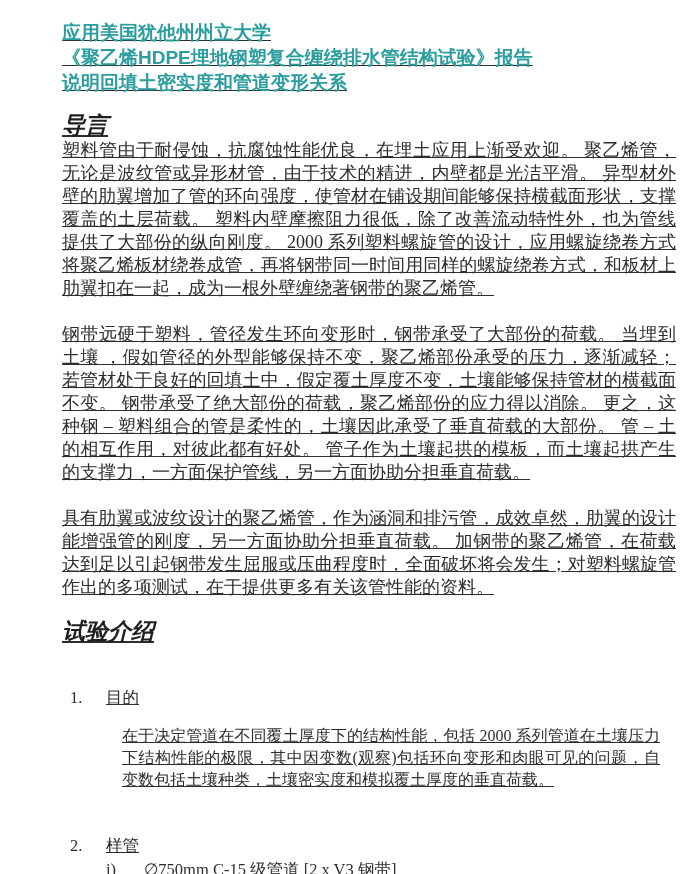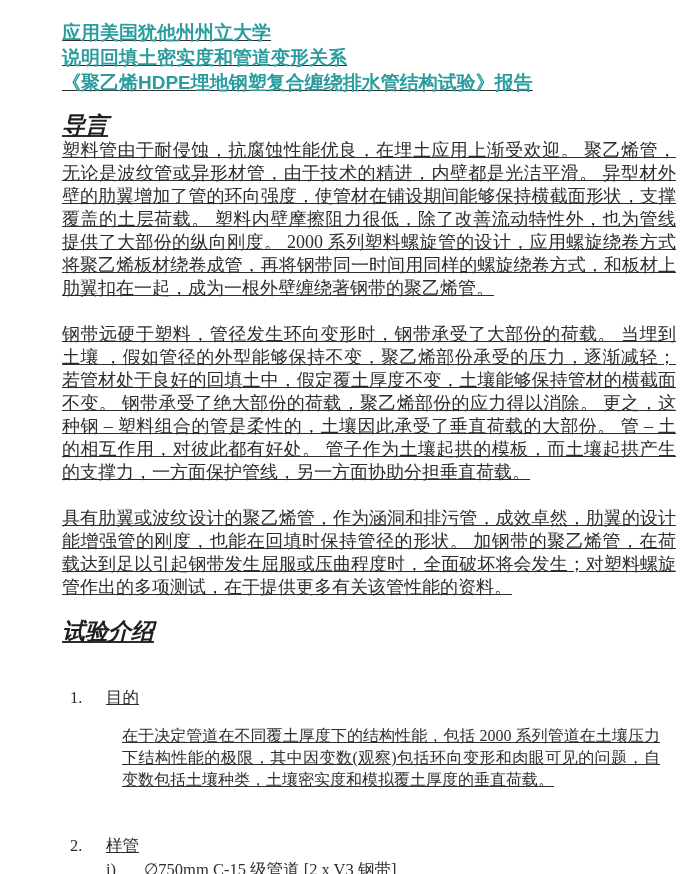--- a/index.html
+++ b/index.html
@@ -83,29 +83,29 @@
     top: 0;
   }
 </style>
 </head>
 <body>
 
 <div class="page">
 
   <div class="title-block" style="color: rgb(43, 157, 158);">
     <div>应用美国犹他州州立大学</div>
+    <div>《聚乙烯HDPE埋地钢塑复合缠绕排水管结构试验》报告</div>
     <div>说明回填土密实度和管道变形关系</div>
-    <div>《聚乙烯HDPE埋地钢塑复合缠绕排水管结构试验》报告</div>
   </div>
 
   <div>
     <h2 class="section-heading">导言</h2>
     <p class="body-para">塑料管由于耐侵蚀，抗腐蚀性能优良，在埋土应用上渐受欢迎。 聚乙烯管，无论是波纹管或异形材管，由于技术的精进，内壁都是光洁平滑。 异型材外壁的肋翼增加了管的环向强度，使管材在铺设期间能够保持横截面形状，支撑覆盖的土层荷载。 塑料内壁摩擦阻力很低，除了改善流动特性外，也为管线提供了大部份的纵向刚度。 2000 系列塑料螺旋管的设计，应用螺旋绕卷方式将聚乙烯板材绕卷成管，再将钢带同一时间用同样的螺旋绕卷方式，和板材上肋翼扣在一起，成为一根外壁缠绕著钢带的聚乙烯管。</p>
     <p class="body-para">钢带远硬于塑料，管径发生环向变形时，钢带承受了大部份的荷载。 当埋到土壤 ，假如管径的外型能够保持不变，聚乙烯部份承受的压力，逐渐减轻；若管材处于良好的回填土中，假定覆土厚度不变，土壤能够保持管材的横截面不变。 钢带承受了绝大部份的荷载，聚乙烯部份的应力得以消除。 更之，这种钢 – 塑料组合的管是柔性的，土壤因此承受了垂直荷载的大部份。 管 – 土的相互作用，对彼此都有好处。 管子作为土壤起拱的模板，而土壤起拱产生的支撑力，一方面保护管线，另一方面协助分担垂直荷载。</p>
-    <p class="body-para last">具有肋翼或波纹设计的聚乙烯管，作为涵洞和排污管，成效卓然，肋翼的设计能增强管的刚度，也能在回填时保持管径的形状。 加钢带的聚乙烯管，在荷载达到足以引起钢带发生屈服或压曲程度时，全面破坏将会发生；对塑料螺旋管作出的多项测试，在于提供更多有关该管性能的资料。</p>
+    <p class="body-para last">具有肋翼或波纹设计的聚乙烯管，作为涵洞和排污管，成效卓然，肋翼的设计能增强管的刚度，另一方面协助分担垂直荷载。 加钢带的聚乙烯管，在荷载达到足以引起钢带发生屈服或压曲程度时，全面破坏将会发生；对塑料螺旋管作出的多项测试，在于提供更多有关该管性能的资料。</p>
   </div>
 
   <div>
     <h2 class="section-heading test">试验介绍</h2>
 
     <div class="num-item first">
       <span class="item-number">1.</span>
       <span class="item-label">目的</span>
       <p class="item-body">在于决定管道在不同覆土厚度下的结构性能，包括 2000 系列管道在土壤压力下结构性能的极限，其中因变数(观察)包括环向变形和肉眼可见的问题，自变数包括土壤种类，土壤密实度和模拟覆土厚度的垂直荷载。</p>
     </div>

